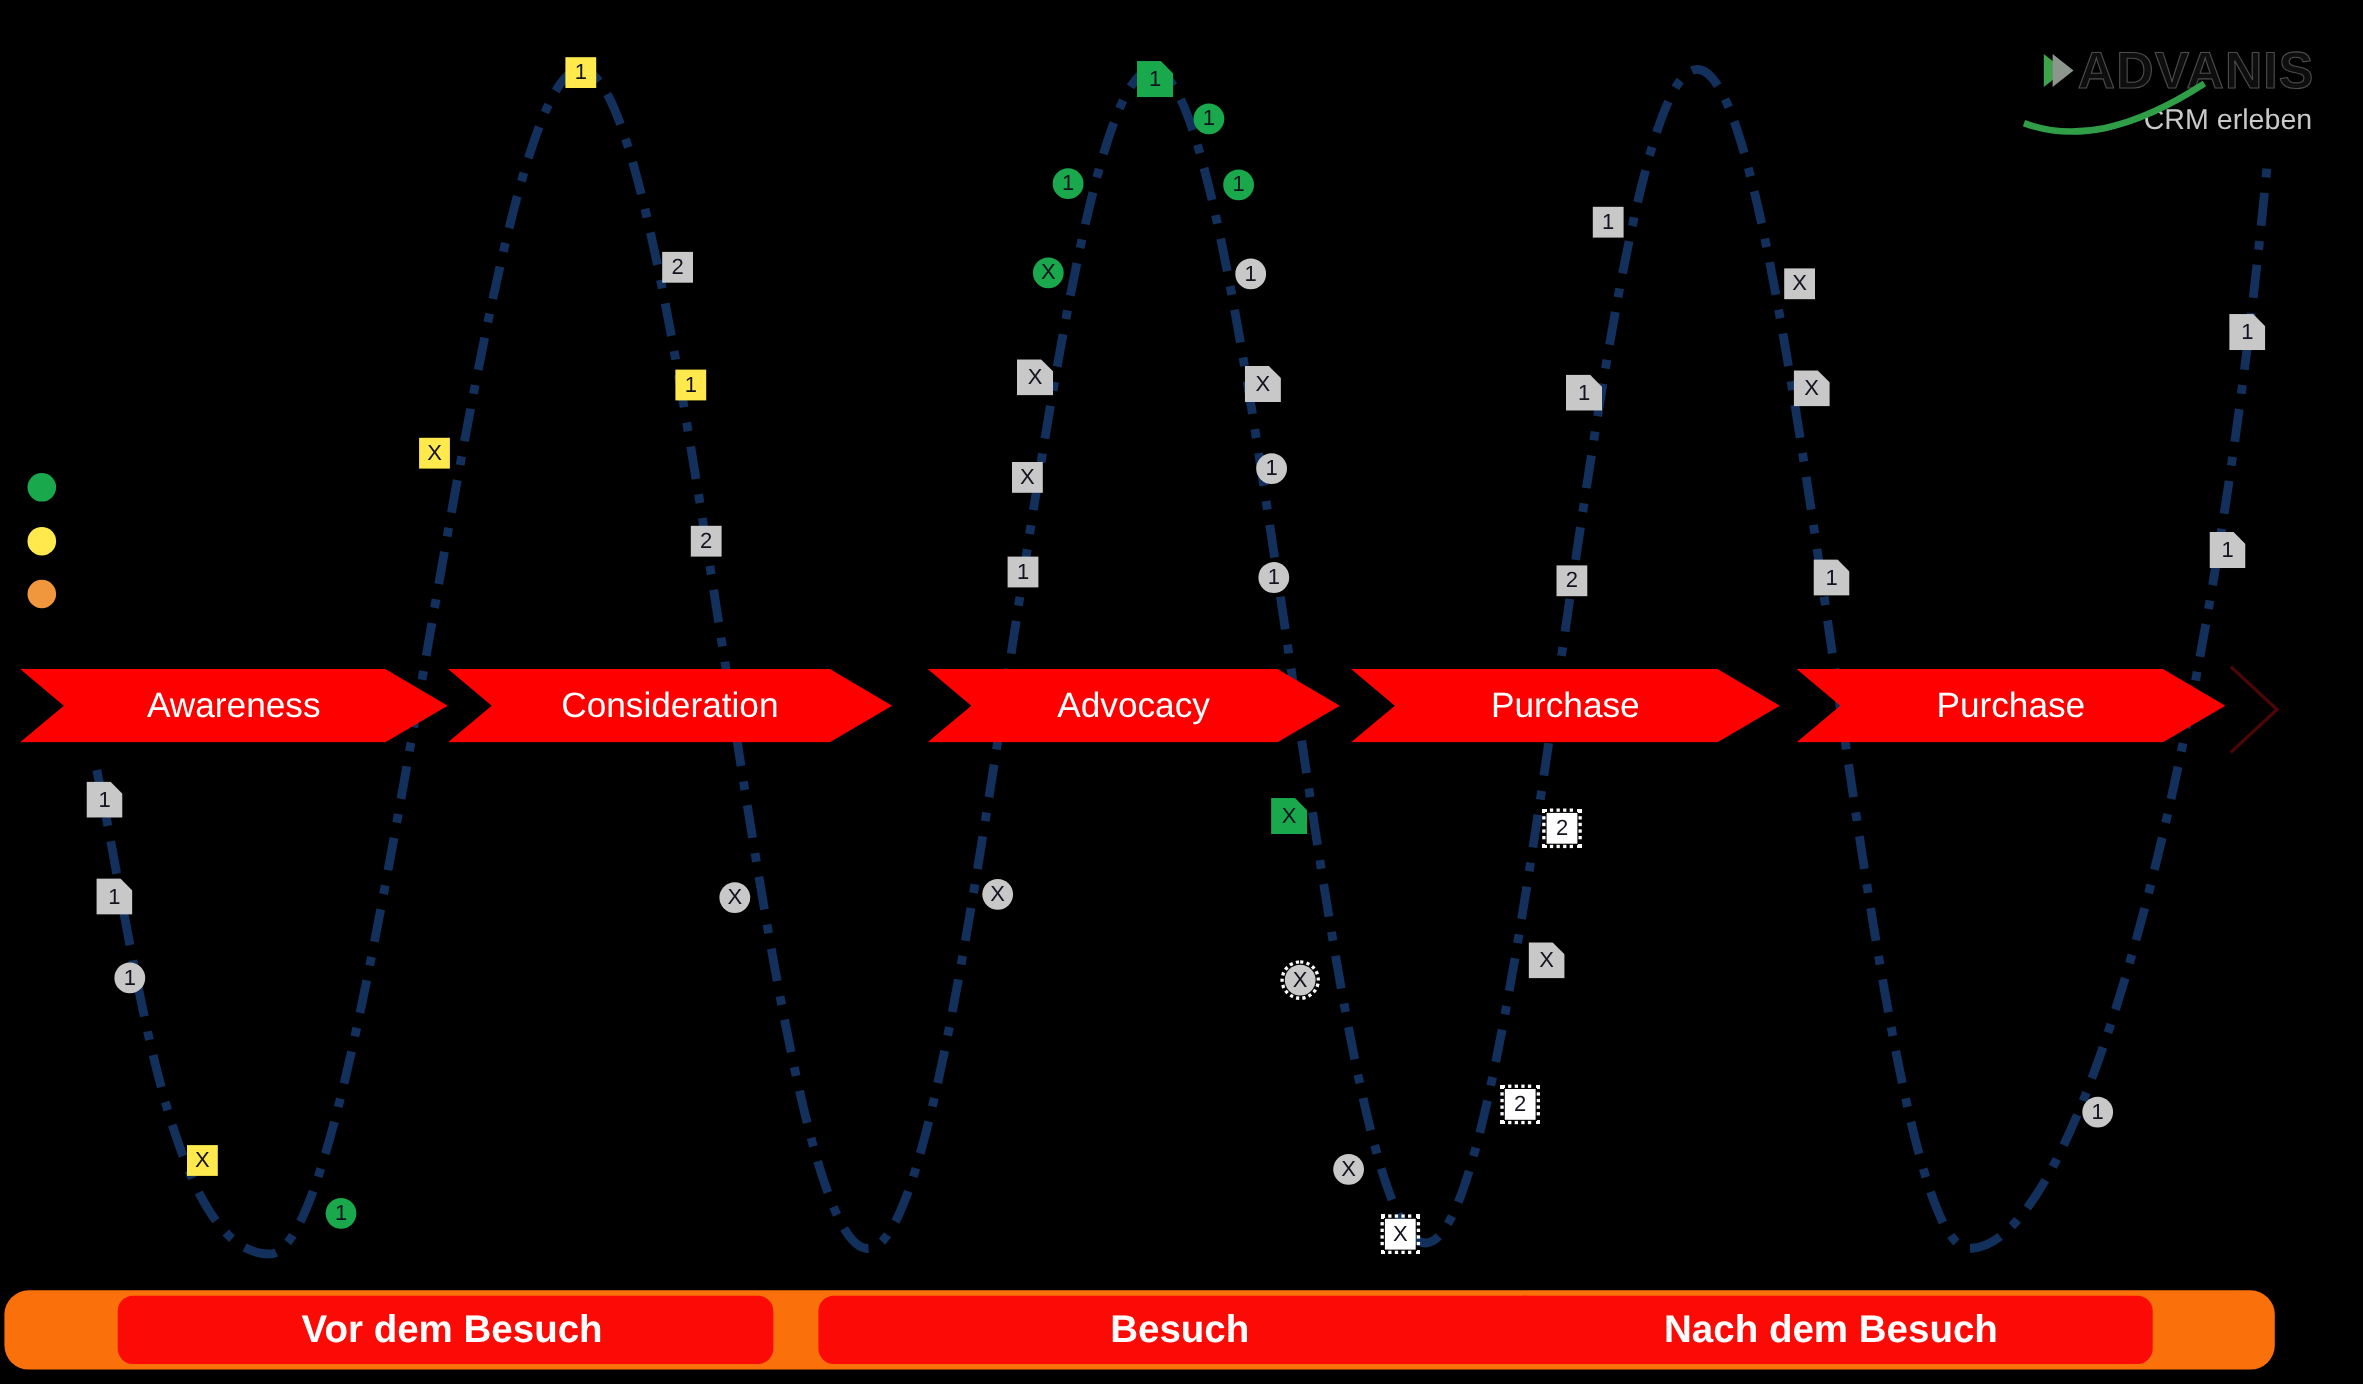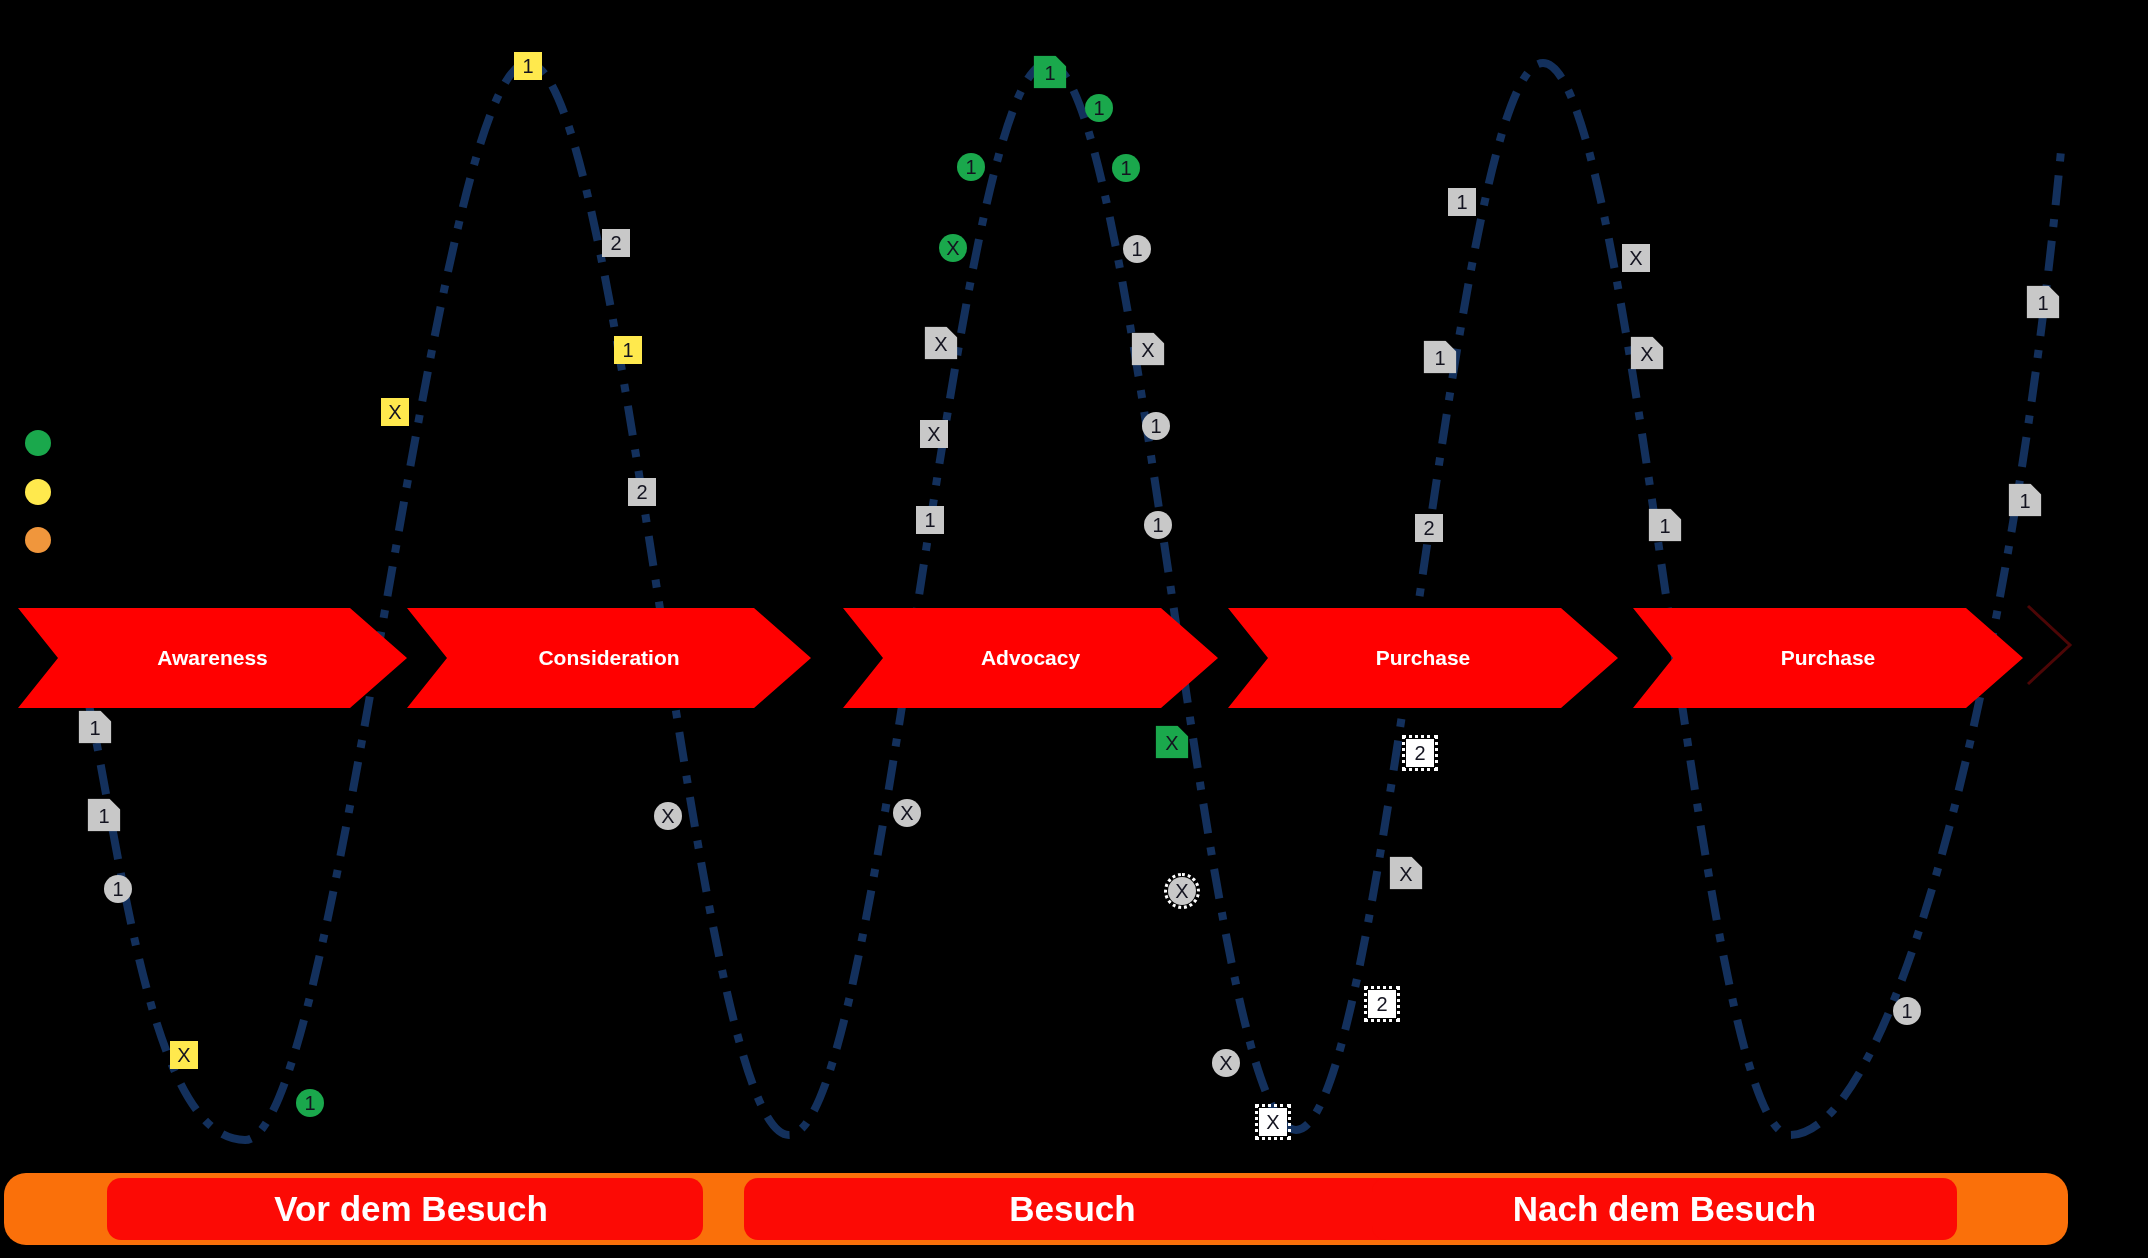--- a/index.html
+++ b/index.html
@@ -3,24 +3,24 @@
 <meta charset="utf-8">
 <style>
   html,body{margin:0;padding:0;background:#000;}
   .canvas{position:relative;width:2148px;height:1258px;background:#000;overflow:hidden;
           font-family:"Liberation Sans",sans-serif;}
   
   .wave{position:absolute;left:0;top:0;z-index:1;}
   
   .dot{position:absolute;width:26px;height:26px;border-radius:50%;z-index:4;transform:translate(-50%,-50%);}
   
-  .stage{position:absolute;top:608px;height:100px;background:#FF0000;z-index:3;
+  .stage{position:absolute;top:608px;height:67px;background:#FF0000;z-index:3;
          clip-path:polygon(0 0, calc(100% - 57px) 0, 100% 50%, calc(100% - 57px) 100%, 0 100%, 40px 50%);
          display:flex;align-items:center;justify-content:center;
-         color:#fff;font-weight:bold;font-size:21px;}
+         color:#fff;font-weight:normal;font-size:32px;}
   
   .pbar{position:absolute;left:4px;top:1173px;width:2064px;height:72px;background:#FA700A;
         border-radius:22px;z-index:3;}
   .pseg{position:absolute;top:1178px;height:62px;background:#FC0A05;border-radius:14px;z-index:4;
         display:flex;align-items:center;justify-content:center;color:#fff;font-weight:bold;font-size:35px;}
   
   .m{position:absolute;z-index:6;display:flex;align-items:center;justify-content:center;
      width:28px;height:28px;transform:translate(-50%,-50%);
      color:#141420;font-size:20px;line-height:1;}
   .m.circle{border-radius:50%;}
@@ -112,14 +112,25 @@
       <div class="m pentagon" style="left: 1440px; top: 357px; background: rgb(200, 200, 200);">1</div>
       <div class="m square" style="left: 1462px; top: 202px; background: rgb(200, 200, 200);">1</div>
       <div class="m square" style="left: 1636px; top: 258px; background: rgb(200, 200, 200);">X</div>
       <div class="m pentagon" style="left: 1647px; top: 353px; background: rgb(200, 200, 200);">X</div>
       <div class="m pentagon" style="left: 1665px; top: 525px; background: rgb(200, 200, 200);">1</div>
       <div class="m circle" style="left: 1907px; top: 1011px; background: rgb(200, 200, 200);">1</div>
       <div class="m pentagon" style="left: 2025px; top: 500px; background: rgb(200, 200, 200);">1</div>
       <div class="m pentagon" style="left: 2043px; top: 302px; background: rgb(200, 200, 200);">1</div>
     </div>
 
+  <div class="logo">
+    <div class="logo-row">
+      <span class="chev chev-green"></span>
+      <span class="chev chev-gray"></span>
+      <span class="brand">ADVANIS</span>
+      <svg class="swoosh" width="180" height="64" viewBox="0 0 180 64">
+        <path d="M4,48 C 48,64 100,56 168,12" fill="none" stroke="#2F9E46" stroke-width="6"></path>
+      </svg>
+    </div>
+    <div class="tagline">CRM erleben</div>
+  </div>
 
 </div>
 
 </body></html>

